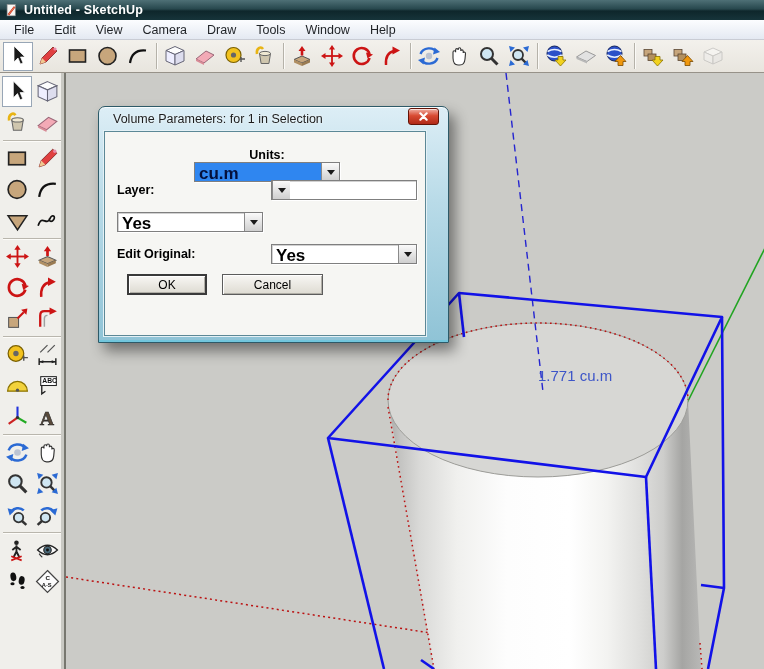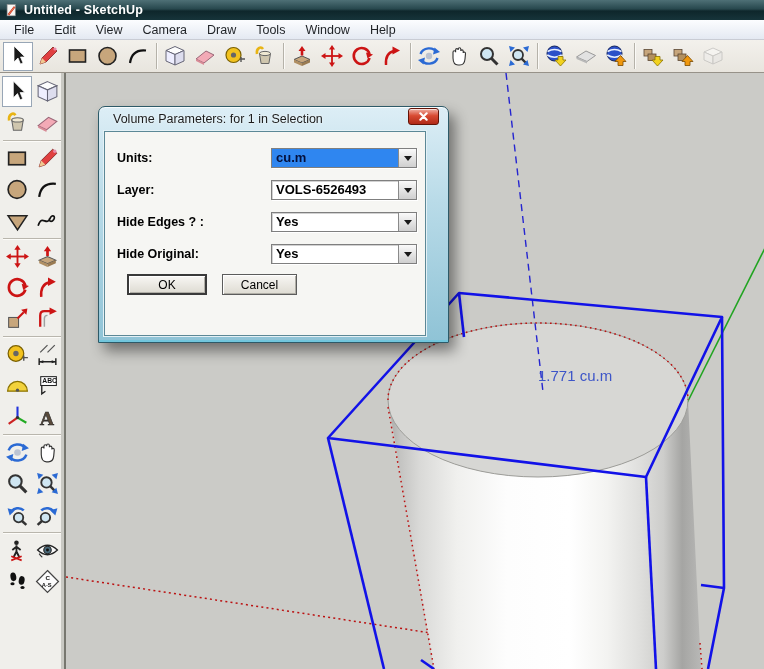--- a/index.html
+++ b/index.html
@@ -89,46 +89,46 @@
     border:1px solid #641407;border-radius:3px;
     box-shadow:inset 0 1px 0 rgba(255,255,255,.6);
     display:flex;align-items:center;justify-content:center;padding:0;
   }
   .dclose svg{width:9px;height:9px;}
   .dclient{
     background:#f6f6f3;border:1px solid #5c8896;box-shadow:0 0 0 1px #e4f1f6;
     height:203px;position:relative;
   }
   .drow{display:flex;align-items:center;height:20px;margin:12px 8px 0 12px;}
-  .drow.first{margin-top:16px;}
+  .drow.first{margin-top:16px;flex-direction:column;}
   .dlabel{flex:1;font-size:12.5px;font-weight:bold;color:#000;}
   .combo{
     width:146px;height:20px;display:flex;background:#fff;box-sizing:border-box;
     border:1px solid #7f7f7f;box-shadow:inset 1px 1px 0 rgba(0,0,0,.18),1px 1px 0 #fff;
   }
   .cval{
-    flex:1;font-size:13px;font-weight:bold;color:#000;
+    flex:1;font-size:17px;font-weight:bold;color:#000;
     padding:1px 0 0 4px;overflow:hidden;white-space:nowrap;
   }
   .cval.hl{background:var(--hl,#2f86f0);color:#04103c;}
   .cbtn{
     width:17px;flex:0 0 auto;background:linear-gradient(#fafafa,#cfcfcf);
     border-left:1px solid #8a8a8a;display:flex;align-items:center;justify-content:center;
   }
   .cbtn i{width:0;height:0;border:4px solid transparent;border-top:5px solid #1a1a1a;margin-top:4px;}
   .dbuttons{display:flex;gap:15px;margin:10px 0 0 22px;}
   .btn{
     height:21px;font-size:12px;font-family:"Liberation Sans",sans-serif;color:#000;
     background:linear-gradient(#f8f7f4,#dedbd2);
     border:1px solid #5c5c5c;
     box-shadow:inset 1px 1px 0 #fff, inset -1px -1px 0 #b0aea6;
     padding:0;
   }
   .btn.ok{width:80px;border:2px solid #3a3a3a;}
-  .btn.cancel{width:75px;}
+  .btn.cancel{width:101px;}
 </style>
 </head>
 <body>
 
 <div class="titlebar">
   <span class="appico" id="app-icon-slot"><svg viewBox="0 0 24 24" width="15" height="15">
         <rect x="5" y="2.5" width="13" height="18" fill="#f8f8f4" stroke="#999"></rect>
         <path d="M7,19 L17,6" stroke="#cc2222" stroke-width="3.2"></path>
         <path d="M7,19 L17,6" stroke="#f0b060" stroke-width="1.2"></path>
       </svg></span>
@@ -617,40 +617,38 @@
           <span class="cval hl">cu.m</span>
           <span class="cbtn">
               <i></i>
             </span>
         </div>
       </div>
 
       <div class="drow">
         <span class="dlabel">Layer:</span>
         <div class="combo">
-          <span class="cval">VOLS-6526493</span>
           <span class="cbtn">
               <i></i>
             </span>
         </div>
       </div>
 
       <div class="drow">
-        <span class="dlabel">Hide Edges ? :</span>
         <div class="combo">
           <span class="cval">Yes</span>
           <span class="cbtn">
               <i></i>
             </span>
         </div>
       </div>
 
 
       <div class="drow">
-        <span class="dlabel">Hide Original:</span>
+        <span class="dlabel">Edit Original:</span>
         <div class="combo">
           <span class="cval">Yes</span>
           <span class="cbtn">
               <i></i>
             </span>
         </div>
       </div>
 
       <div class="dbuttons">
         <button class="btn ok">OK</button>

